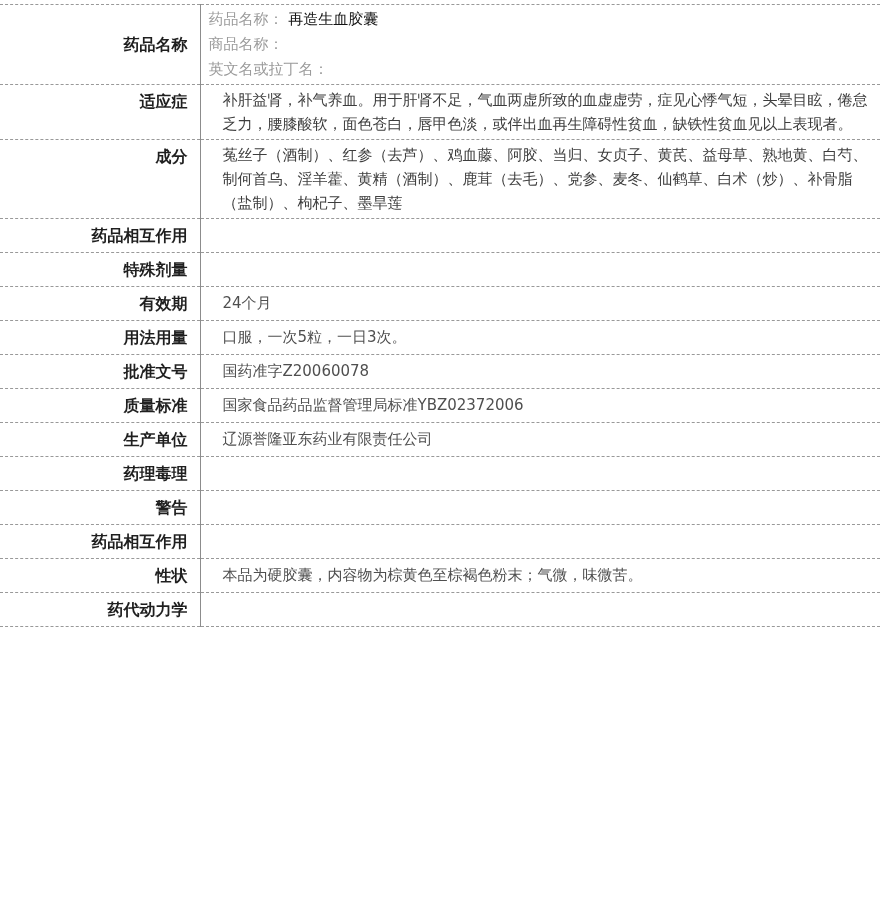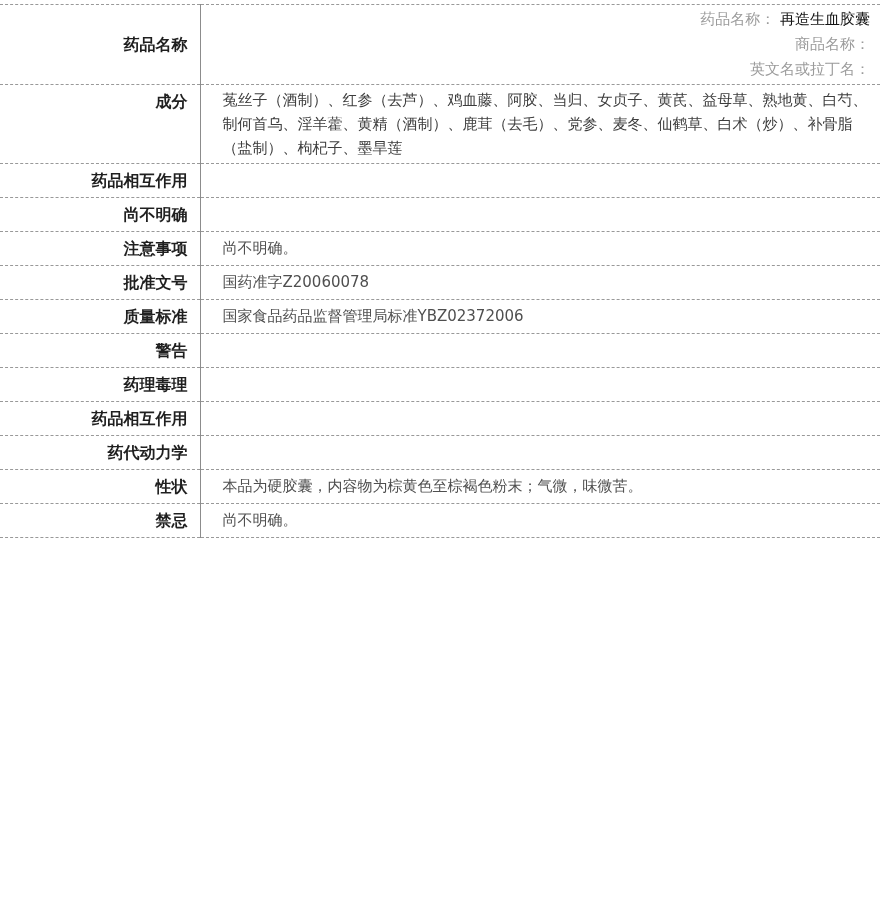--- a/index.html
+++ b/index.html
@@ -23,21 +23,20 @@
     border-collapse:collapse;
     margin-top:4px;
     table-layout:fixed;
   }
   td{
     border-bottom:1px dashed var(--border-dashed);
     vertical-align:top;
   }
   tr:first-child td{
     border-top:1px dashed var(--border-dashed);
-    text-align:right;
   }
   .label-cell{
     width:200px;
     text-align:right;
     padding:8px 12px 8px 8px;
     font-size:16px;
     font-weight:bold;
     color:var(--label-text);
     border-right:1px solid var(--divider);
     line-height:17px;
@@ -80,74 +79,82 @@
         <div class="name-line">
           <span class="muted">商品名称：</span>
           <span class="drug-name"></span>
         </div>
         <div class="name-line">
           <span class="muted">英文名或拉丁名：</span>
           <span class="drug-name"></span>
         </div>
       </td>
     </tr>
+  <tr>
+        <td class="label-cell">适应症</td>
+        <td class="value-cell multi">补肝益肾，补气养血。用于肝肾不足，气血两虚所致的血虚虚劳，症见心悸气短，头晕目眩，倦怠乏力，腰膝酸软，面色苍白，唇甲色淡，或伴出血再生障碍性贫血，缺铁性贫血见以上表现者。</td>
+      </tr>
       <tr>
         <td class="label-cell">成分</td>
         <td class="value-cell multi">菟丝子（酒制）、红参（去芦）、鸡血藤、阿胶、当归、女贞子、黄芪、益母草、熟地黄、白芍、制何首乌、淫羊藿、黄精（酒制）、鹿茸（去毛）、党参、麦冬、仙鹤草、白术（炒）、补骨脂（盐制）、枸杞子、墨旱莲</td>
       </tr>
       <tr>
         <td class="label-cell">药品相互作用</td>
         <td class="value-cell">
           <div class="empty-cell-spacer"></div>
         </td>
       </tr>
       <tr>
-        <td class="label-cell">尚不明确</td>
+        <td class="label-cell">特殊剂量</td>
         <td class="value-cell">
           <div class="empty-cell-spacer"></div>
         </td>
       </tr>
       <tr>
-        <td class="label-cell">注意事项</td>
-        <td class="value-cell">尚不明确。</td>
+        <td class="label-cell">有效期</td>
+        <td class="value-cell">24个月</td>
+      </tr>
+      <tr>
+        <td class="label-cell">用法用量</td>
+        <td class="value-cell">口服，一次5粒，一日3次。</td>
       </tr>
       <tr>
         <td class="label-cell">批准文号</td>
         <td class="value-cell">国药准字Z20060078</td>
       </tr>
       <tr>
         <td class="label-cell">质量标准</td>
         <td class="value-cell">国家食品药品监督管理局标准YBZ02372006</td>
       </tr>
       <tr>
-        <td class="label-cell">警告</td>
+        <td class="label-cell">生产单位</td>
+        <td class="value-cell">辽源誉隆亚东药业有限责任公司</td>
+      </tr>
+      <tr>
+        <td class="label-cell">药理毒理</td>
         <td class="value-cell">
           <div class="empty-cell-spacer"></div>
         </td>
       </tr>
       <tr>
-        <td class="label-cell">药理毒理</td>
+        <td class="label-cell">警告</td>
         <td class="value-cell">
           <div class="empty-cell-spacer"></div>
         </td>
       </tr>
       <tr>
         <td class="label-cell">药品相互作用</td>
         <td class="value-cell">
           <div class="empty-cell-spacer"></div>
         </td>
       </tr>
       <tr>
+        <td class="label-cell">性状</td>
+        <td class="value-cell">本品为硬胶囊，内容物为棕黄色至棕褐色粉末；气微，味微苦。</td>
+      </tr>
+      <tr>
         <td class="label-cell">药代动力学</td>
         <td class="value-cell">
           <div class="empty-cell-spacer"></div>
         </td>
       </tr>
-      <tr>
-        <td class="label-cell">性状</td>
-        <td class="value-cell">本品为硬胶囊，内容物为棕黄色至棕褐色粉末；气微，味微苦。</td>
-      </tr>
-      <tr>
-        <td class="label-cell">禁忌</td>
-        <td class="value-cell">尚不明确。</td>
-      </tr>
     </tbody>
 </table>
 
 </body></html>

